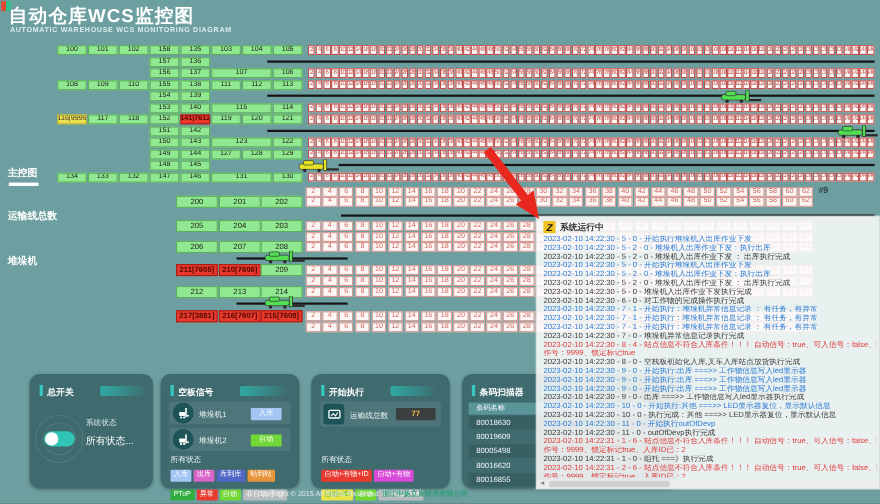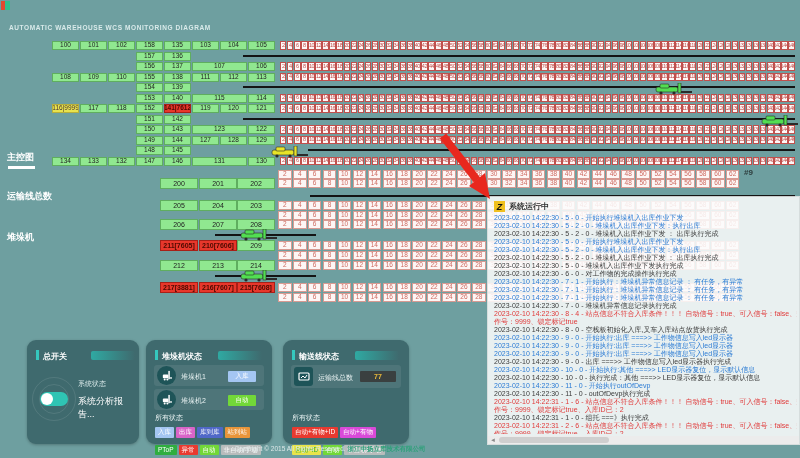--- a/index.html
+++ b/index.html
@@ -71,20 +71,21 @@
   .copy-b{color:#2FA07A;font-weight:bold;}
   .fk{position:absolute;z-index:2;}
   #arrow{position:absolute;left:433px;top:131px;z-index:6;}
 </style>
 </head>
 <body>
 
 <div id="stage">
 
   <div class="abs corner-icon"></div>
+  <div class="abs app-title">自动仓库WCS监控图</div>
   <div class="abs app-sub">AUTOMATIC WAREHOUSE WCS MONITORING DIAGRAM</div>
 
   <div class="abs nav-lbl" style="left:7px;top:151px;">主控图</div>
   <div class="abs nav-underline" style="left:8px;top:166px;"></div>
   <div class="abs nav-lbl" style="left:7px;top:190px;">运输线总数</div>
   <div class="abs nav-lbl" style="left:7px;top:231px;">堆垛机</div>
 
   <div id="grid">
       <div class="abs gcell" style="left: 52px; top: 41px; width: 27px; height: 9px;">100</div>
       <div class="abs gcell" style="left: 80px; top: 41px; width: 27px; height: 9px;">101</div>
@@ -1153,26 +1154,26 @@
   <div class="panel" style="left:27px;width:112px;">
     <div class="p-accent" style="left:9px;top:10px;"></div>
     <div class="p-title" style="left:16px;top:11px;">总开关</div>
     <div class="p-pill" style="left:64px;top:11px;"></div>
     <div class="ring" style="left:5px;top:37px;width:44px;height:44px;"></div>
     <div class="ring" style="left:12px;top:44px;width:30px;height:30px;"></div>
     <div class="toggle" style="left:13px;top:52px;">
         <div class="knob"></div>
       </div>
     <div class="sys-status" style="left:51px;top:39px;">系统状态</div>
-    <div class="sys-run" style="left:51px;top:55px;">系统分析报告...</div>
+    <div class="sys-run" style="left:51px;top:55px;">所有状态...</div>
   </div>
 
   <div class="panel" style="left:146px;width:126px;">
     <div class="p-accent" style="left:9px;top:10px;"></div>
-    <div class="p-title" style="left:16px;top:11px;">堆垛机状态</div>
+    <div class="p-title" style="left:16px;top:11px;">空板信号</div>
     <div class="p-pill" style="left:72px;top:11px;"></div>
     <div id="stacker-rows">
         <div class="row-strip" style="left: 8px; top: 25px; width: 110px; height: 21px;">
           <div class="ico-circle" style="left:3px;top:1px;">
             <svg width="11" height="11" viewBox="0 0 12 12">
               <rect x="2" y="5" width="6" height="4" rx="1" fill="#fff"></rect>
               <rect x="8" y="1" width="1.6" height="9" fill="#fff"></rect>
               <rect x="9.6" y="8" width="2.4" height="1.4" fill="#fff"></rect>
               <circle cx="4" cy="10.4" r="1.1" fill="#fff"></circle>
               <circle cx="7" cy="10.4" r="1.1" fill="#fff"></circle>
@@ -1194,34 +1195,47 @@
           <div class="mini-lbl" style="left:27px;top:7px;">堆垛机2</div>
           <div class="badge" style="position:absolute;right:6px;top:5px;width:28px;text-align:center;background:#72D838;color:#ffffff;">自动</div>
         </div>
       </div>
     <div class="mini-lbl" style="left:9px;top:73px;">所有状态</div>
     <div class="legend-box" id="stacker-legend" style="left:9px;top:81px;width:112px;"><span class="badge" style="background: rgb(164, 198, 242); color: rgb(255, 255, 255);">入库</span><span class="badge" style="background: rgb(217, 100, 200); color: rgb(255, 255, 255);">出库</span><span class="badge" style="background: rgb(80, 104, 200); color: rgb(255, 255, 255);">库到库</span><span class="badge" style="background: rgb(232, 149, 58); color: rgb(255, 255, 255);">站到站</span><span class="badge" style="background: rgb(47, 174, 63); color: rgb(255, 255, 255);">PToP</span><span class="badge" style="background: rgb(232, 58, 48); color: rgb(255, 255, 255);">异常</span><span class="badge" style="background: rgb(114, 216, 56); color: rgb(255, 255, 255);">自动</span><span class="badge" style="background: rgb(184, 188, 188); color: rgb(255, 255, 255);">非自动/手动</span></div>
   </div>
 
   <div class="panel" style="left:283px;width:126px;">
     <div class="p-accent" style="left:9px;top:10px;"></div>
-    <div class="p-title" style="left:16px;top:11px;">输送线状态</div>
+    <div class="p-title" style="left:16px;top:11px;">开始执行</div>
     <div class="p-pill" style="left:72px;top:11px;"></div>
     <div class="row-strip" style="left:8px;top:25px;width:110px;height:23px;">
       <div class="ico-square" style="left:3px;top:2px;">
         <svg width="12" height="12" viewBox="0 0 12 12">
             <rect x="1" y="2" width="10" height="7" rx="1" fill="none" stroke="#fff" stroke-width="1.2"></rect>
             <path d="M3 7 L5 5 L7 7 L9 4" fill="none" stroke="#fff" stroke-width="1"></path>
           </svg>
       </div>
       <div class="mini-lbl" style="left:27px;top:8px;">运输线总数</div>
       <div class="counter-badge" style="right:5px;top:6px;">77</div>
     </div>
     <div class="mini-lbl" style="left:9px;top:73px;">所有状态</div>
     <div class="legend-box" id="conveyor-legend" style="left:9px;top:81px;width:114px;"><span class="badge" style="background: rgb(232, 58, 48); color: rgb(255, 255, 255);">自动+有物+ID</span><span class="badge" style="background: rgb(217, 74, 217); color: rgb(255, 255, 255);">自动+有物</span><span class="badge" style="background: rgb(232, 228, 74); color: rgb(47, 174, 63);">自动+ID</span><span class="badge" style="background: rgb(114, 216, 56); color: rgb(255, 255, 255);">自动</span><span class="badge" style="background: rgb(184, 188, 188); color: rgb(255, 255, 255);">非自动/手动</span></div>
   </div>
 
+  <div class="panel" style="left:420px;width:196px;">
+    <div class="p-accent" style="left:9px;top:10px;"></div>
+    <div class="p-title" style="left:16px;top:11px;">条码扫描器</div>
+    <div class="p-pill" style="left:72px;top:11px;"></div>
+    <div class="bc-header" style="left:6px;top:26px;width:184px;height:11px;">条码名称</div>
+    <div id="bc-rows">
+        <div class="bc-row odd" style="left: 6px; top: 38px; width: 184px; height: 12px;">80018630</div>
+        <div class="bc-row" style="left: 6px; top: 51px; width: 184px; height: 12px;">80019609</div>
+        <div class="bc-row odd" style="left: 6px; top: 64px; width: 184px; height: 12px;">80005498</div>
+        <div class="bc-row" style="left: 6px; top: 77px; width: 184px; height: 12px;">80016620</div>
+        <div class="bc-row odd" style="left: 6px; top: 90px; width: 184px; height: 12px;">80016855</div>
+      </div>
+  </div>
 
   <div class="copyright">
     <span class="copy-a">Copyright © 2015 All Rights Reserved. </span><span class="copy-b">浙江中扬立库技术有限公司</span>
   </div>
 
 </div>
 
 </body></html>

